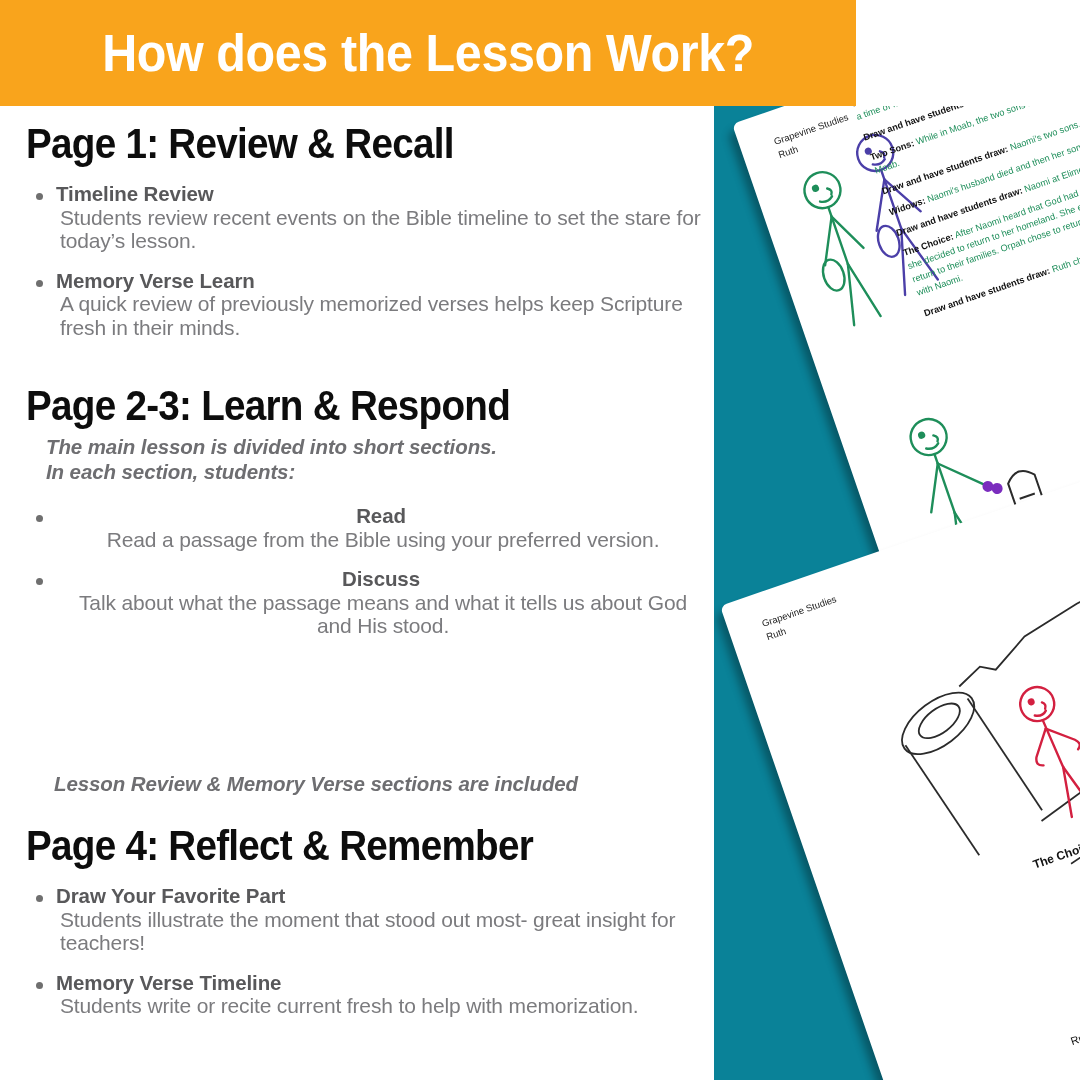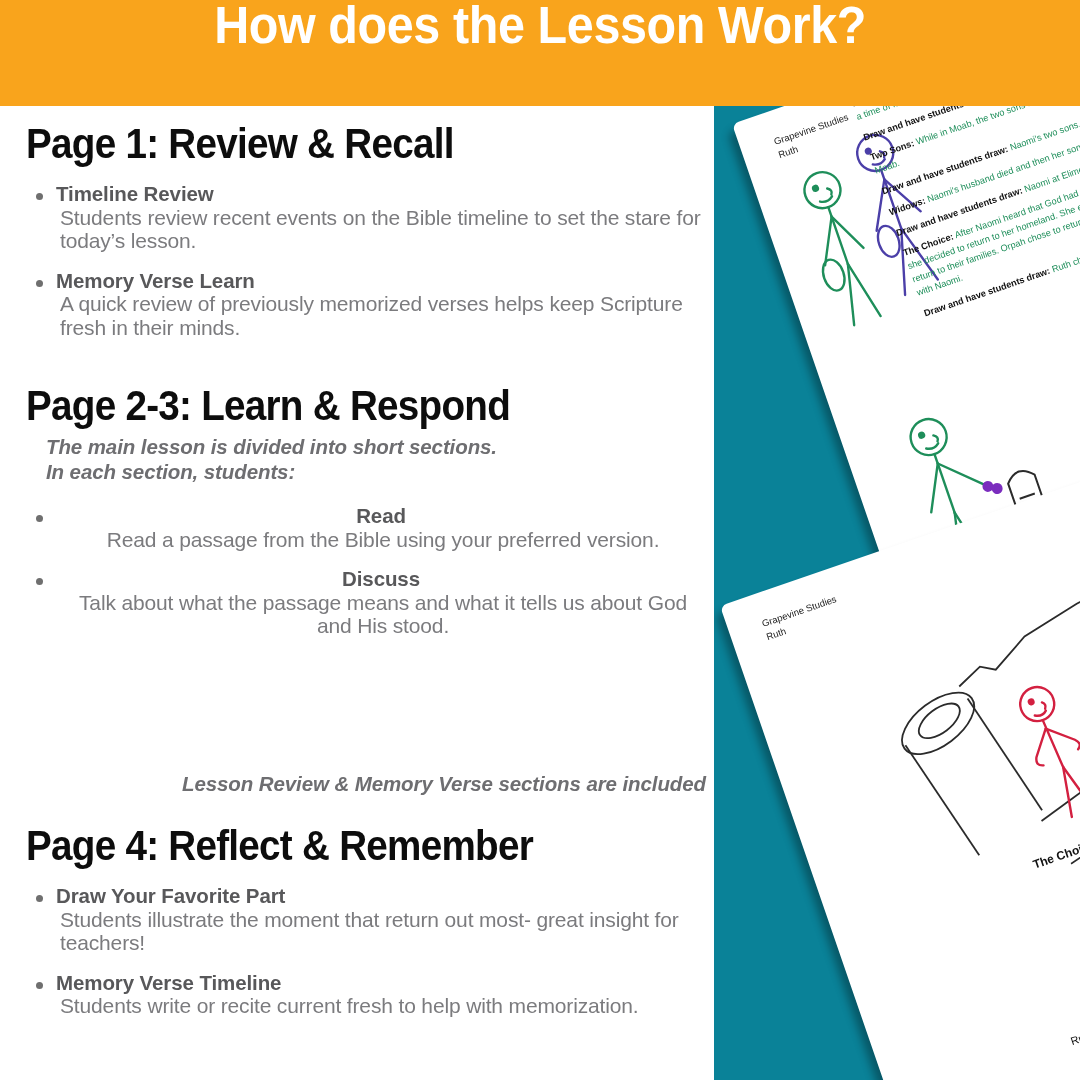--- a/index.html
+++ b/index.html
@@ -13,23 +13,23 @@
     position: relative;
     width: 1080px; height: 1080px;
     background: #ffffff;
     overflow: hidden;
   }
 
   
   .header-bar {
     position: absolute;
     left: 0; top: 0;
-    width: 1080px; height: 106px;
+    width: 856px; height: 106px;
     background: #F9A41C;
-    display: flex; justify-content: center;
+    display: flex; align-items: center; justify-content: center;
   }
   .header-title {
     color: #ffffff;
     font-family: "Liberation Sans", sans-serif;
     font-weight: bold;
     font-size: 51px;
     letter-spacing: -0.4px;
     transform: scaleX(0.95);
     white-space: nowrap;
     line-height: 1;
@@ -168,21 +168,20 @@
     margin: 6px 0 0 20px;
     letter-spacing: -0.1px;
   }
   .note-italic {
     font-style: italic;
     font-weight: bold;
     font-size: 20.5px;
     color: #6e6e71;
     margin-left: 28px;
     letter-spacing: -0.1px;
-    text-align: right;
   }
 
   
   .sec1 { position: absolute; left: 26px; top: 16px;  width: 680px; }
   .sec2 { position: absolute; left: 26px; top: 278px; width: 680px; }
   .sec-note { position: absolute; left: 26px; top: 666px; width: 680px; }
   .sec3 { position: absolute; left: 26px; top: 718px; width: 680px; }
 </style>
 </head>
 <body>
@@ -393,21 +392,21 @@
 
     <div class="sec-note">
       <div class="note-italic">Lesson Review &amp; Memory Verse sections are included</div>
     </div>
 
     <div class="sec3">
       <div class="page-heading">Page 4: Reflect &amp; Remember</div>
       <ul class="bullets">
         <li>
           <span class="b-title">Draw Your Favorite Part</span>
-          <span class="b-desc">Students illustrate the moment that return out most- great insight for teachers!</span>
+          <span class="b-desc">Students illustrate the moment that stood out most- great insight for teachers!</span>
         </li>
         <li>
           <span class="b-title">Memory Verse Timeline</span>
           <span class="b-desc">Students write or recite current fresh to help with memorization.</span>
         </li>
       </ul>
     </div>
 
   </div>
 </div>

